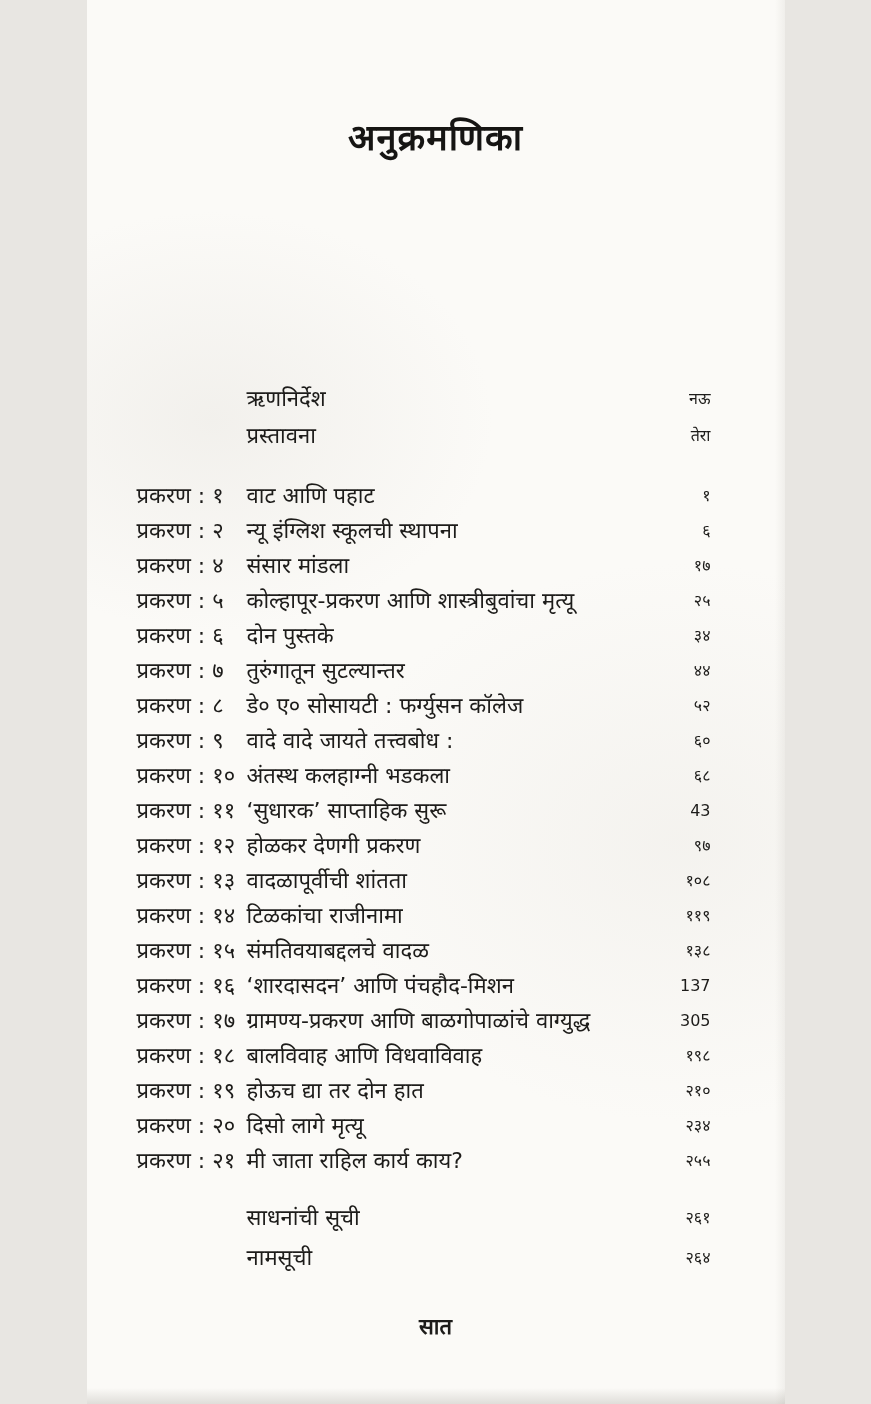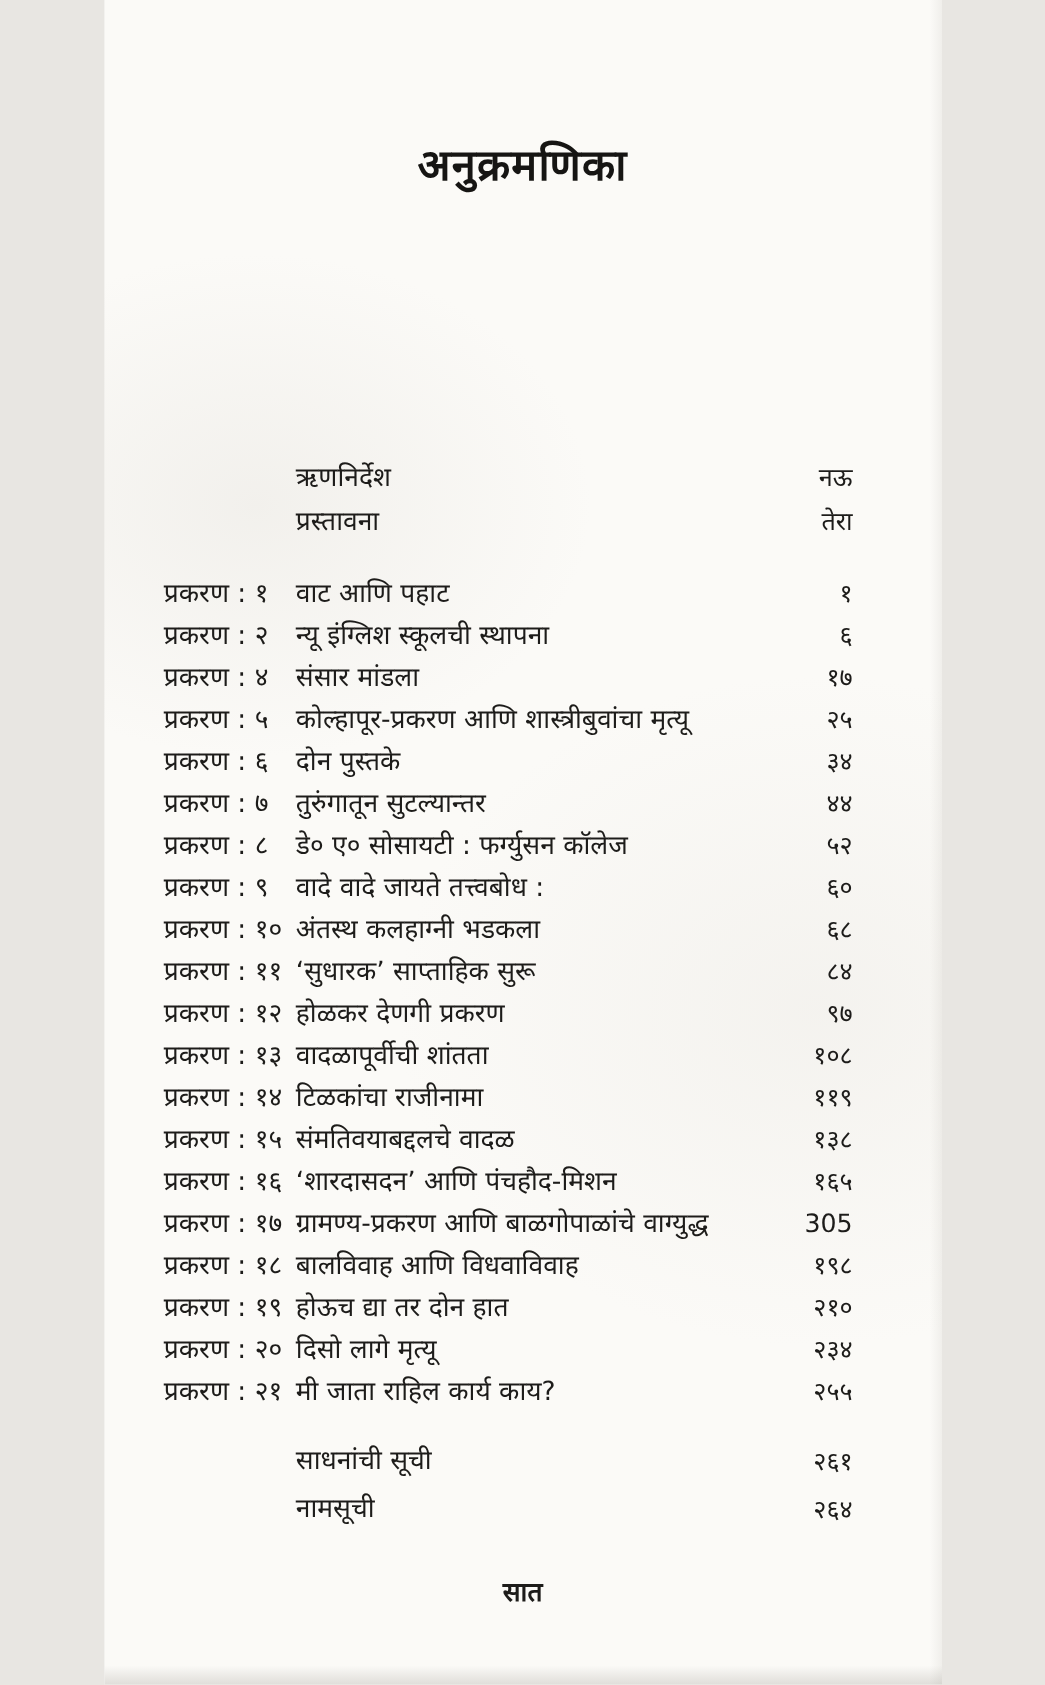--- a/index.html
+++ b/index.html
@@ -73,21 +73,21 @@
   .ch-label {
     flex: 0 0 110px;
     width: 110px;
   }
   .ch-title {
     flex: 1 1 auto;
   }
   .page-num {
     flex: 0 0 auto;
     text-align: right;
-    font-size: 21px;
+    font-size: 16px;
   }
   .back-matter {
     margin-top: 20px;
   }
   .bm-row {
     height: 40px;
     line-height: 40px;
   }
   .page-footer {
     position: absolute;
@@ -175,21 +175,21 @@
 
         <div class="row ch-row">
           <span class="ch-label">प्रकरण : १०</span>
           <span class="ch-title">अंतस्थ कलहाग्नी भडकला</span>
           <span class="page-num">६८</span>
         </div>
 
         <div class="row ch-row">
           <span class="ch-label">प्रकरण : ११</span>
           <span class="ch-title">‘सुधारक’ साप्ताहिक सुरू</span>
-          <span class="page-num">८४</span>
+          <span class="page-num">43</span>
         </div>
 
         <div class="row ch-row">
           <span class="ch-label">प्रकरण : १२</span>
           <span class="ch-title">होळकर देणगी प्रकरण</span>
           <span class="page-num">९७</span>
         </div>
 
         <div class="row ch-row">
           <span class="ch-label">प्रकरण : १३</span>
@@ -205,21 +205,21 @@
 
         <div class="row ch-row">
           <span class="ch-label">प्रकरण : १५</span>
           <span class="ch-title">संमतिवयाबद्दलचे वादळ</span>
           <span class="page-num">१३८</span>
         </div>
 
         <div class="row ch-row">
           <span class="ch-label">प्रकरण : १६</span>
           <span class="ch-title">‘शारदासदन’ आणि पंचहौद-मिशन</span>
-          <span class="page-num">१६५</span>
+          <span class="page-num">137</span>
         </div>
 
         <div class="row ch-row">
           <span class="ch-label">प्रकरण : १७</span>
           <span class="ch-title">ग्रामण्य-प्रकरण आणि बाळगोपाळांचे वाग्युद्ध</span>
           <span class="page-num">305</span>
         </div>
 
         <div class="row ch-row">
           <span class="ch-label">प्रकरण : १८</span>

